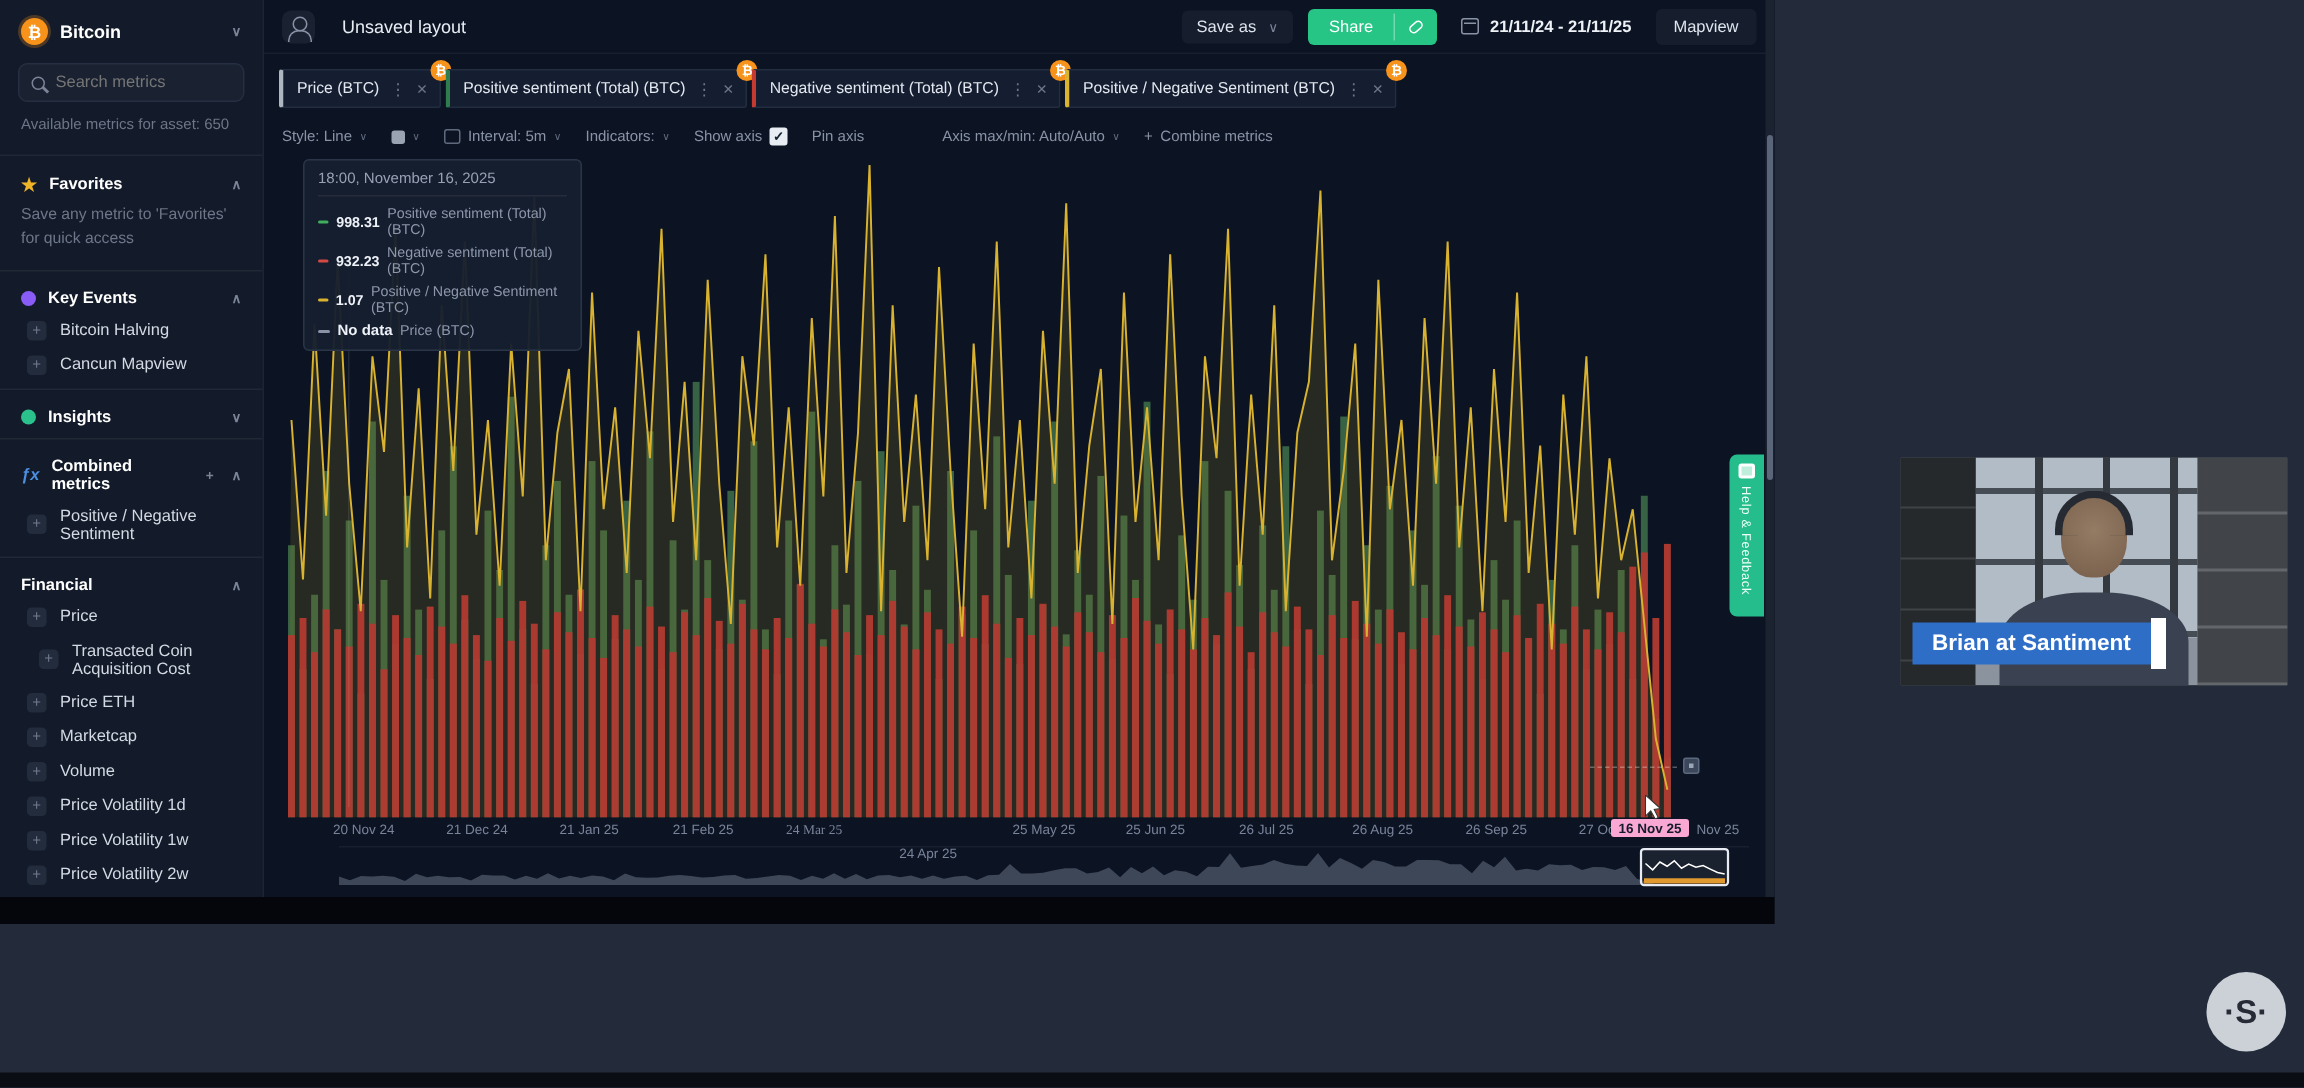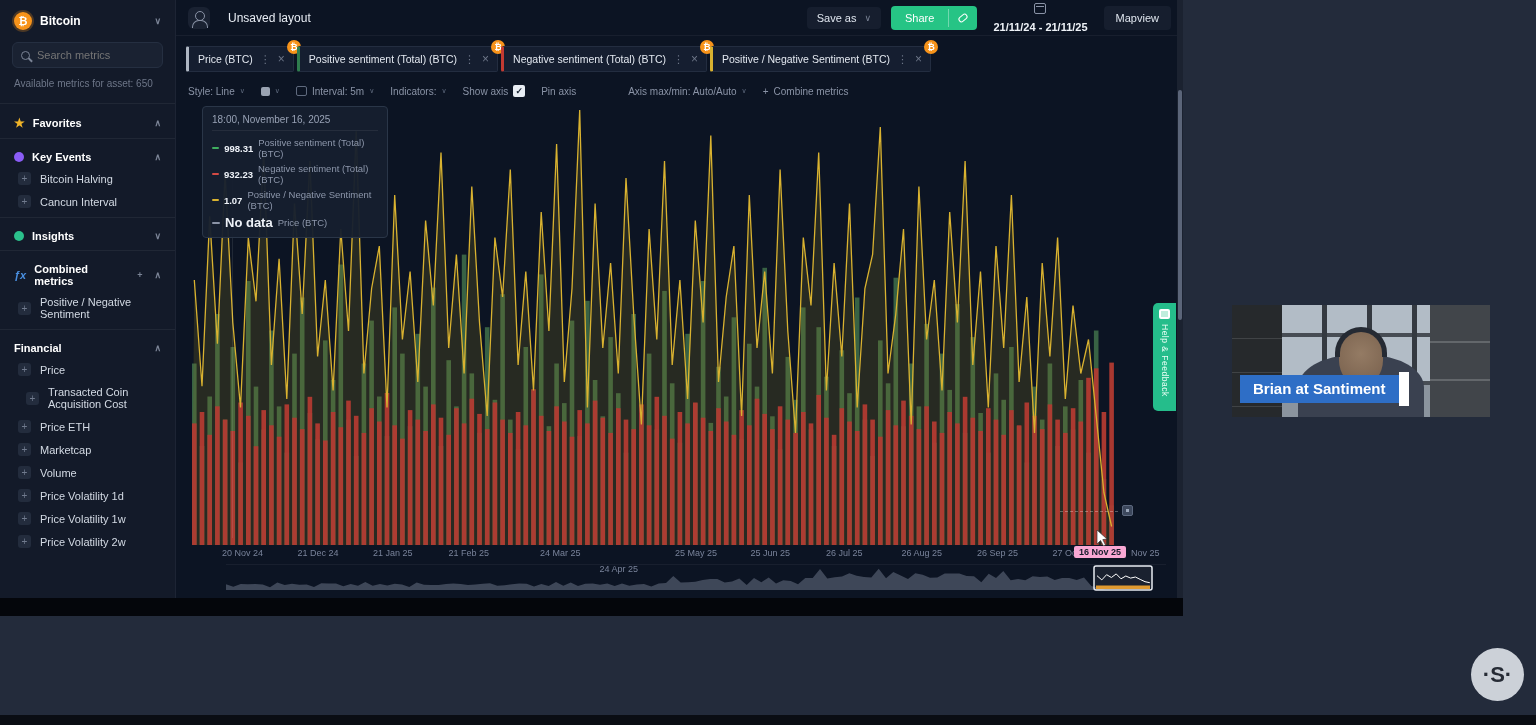--- a/index.html
+++ b/index.html
@@ -52,21 +52,21 @@
                      border-radius:7px 7px 0 0; border:1.3px solid #8a93a6; border-bottom:none; }
   .layout-name { color:#e8edf4; font-size:12px; margin-left:6px; }
   .hdr-right { margin-left:auto; display:flex; align-items:center; gap:10px; }
   .saveas-btn { display:flex; align-items:center; gap:8px; background:#161e2e; border-radius:4px;
                 color:#dfe5ee; font-size:11px; padding:5px 10px; cursor:pointer; }
   .share-btn { display:flex; align-items:center; background:#26c485; border-radius:4px; overflow:hidden;
                color:#fff; font-size:11px; font-weight:normal; cursor:pointer; }
   .share-main { padding:6px 14px; }
   .share-link { padding:6px 9px; border-left:1px solid rgba(255,255,255,.35); display:flex; align-items:center; }
   .link-glyph { width:10px; height:6px; border:1.5px solid #fff; border-radius:4px; transform:rotate(-40deg); }
-  .date-chip { display:flex; align-items:center; gap:7px; color:#eef2f7; font-size:11px; font-weight:bold; padding:0 6px; cursor:pointer;flex-direction:column; }
+  .date-chip { display:flex; align-items:center; gap:7px; color:#eef2f7; font-size:11px; font-weight:bold; padding:0 6px; cursor:pointer; }
   .cal-ic { width:12px; height:11px; border:1.3px solid #8a93a6; border-radius:2px; position:relative; }
   .cal-ic:before { content:""; position:absolute; left:1px; right:1px; top:2px; height:1.2px; background:#8a93a6; }
   .mapview-btn { background:#161e2e; border-radius:4px; color:#dfe5ee; font-size:11px; padding:6px 12px; cursor:pointer; }
 
   
   .tabs-row { display:flex; gap:3px; padding:10px 0 0 10px; height:40px; }
   .m-tab { position:relative; display:flex; align-items:center; gap:7px; background:#151e30;
            border:1px solid #232d40; border-left:3px solid #888; border-radius:2px;
            padding:0 8px 0 9px; height:26px; color:#e3e8f0; font-size:10.5px; cursor:pointer; }
   .tab-dots { color:#6d7688; font-size:11px; cursor:pointer; }
@@ -111,21 +111,21 @@
   .help-ic { width:11px; height:10px; background:#fff; border-radius:2px; position:relative; }
   .help-ic:after { content:""; position:absolute; inset:2px; background:#bfeedd; }
   .help-text { writing-mode:vertical-rl; color:#eafff6; font-size:8.5px; letter-spacing:.5px; }
   .app-scrollbar { position:absolute; left:1177px; top:0; width:6px; height:598px; background:#1b2230; }
   .app-scrollbar .thumb { position:absolute; left:1px; top:90px; width:4px; height:230px;
                           background:#5b6579; border-radius:2px; }
 
   
   .video { position:absolute; left:1232px; width:258px; overflow:hidden; background:#111; }
   .video1 { top:110px; height:153px; }
-  .video2 { top:305px; height:112px; }
+  .video2 { top:305px; height:152px;margin-left:35px; }
   .v-scene { position:absolute; inset:0; }
   .v1-bg { position:absolute; inset:0; background:linear-gradient(140deg,#ded9d0 0%,#d6d1c8 55%,#c6c2ba 100%); }
   .v1-mic { position:absolute; right:-42px; top:-46px; width:170px; height:96px; background:#1d1f22;
             transform:rotate(33deg); border-radius:10px; }
   .v1-body { position:absolute; left:27%; bottom:-16px; width:52%; height:62px; background:#30333a;
              border-radius:46% 46% 0 0; }
   .v1-head { position:absolute; left:41%; top:14px; width:62px; height:78px;
              background:radial-gradient(circle at 48% 40%, #cba48c 0%, #b78f77 75%);
              border-radius:48% 48% 44% 44%; }
   .v1-glasses { position:absolute; left:44.5%; top:42px; width:48px; height:11px;
@@ -177,34 +177,35 @@
         <input placeholder="Search metrics" style="">
       </div>
       <div class="metrics-note">Available metrics for asset: 650</div>
       <div class="s-divider"></div>
 
       <div class="s-section">
         <span class="star-ic">★</span>
         <span>Favorites</span>
         <span class="chevron">∧</span>
       </div>
+      <div class="hint">Save any metric to 'Favorites' for quick access</div>
       <div class="s-divider"></div>
 
       <div class="s-section">
         <span class="dot-ic" style="background:#8a5cf6"></span>
         <span>Key Events</span>
         <span class="chevron">∧</span>
       </div>
       <div class="s-item">
         <span class="plus-chip">+</span>
         <span>Bitcoin Halving</span>
       </div>
       <div class="s-item">
         <span class="plus-chip">+</span>
-        <span>Cancun Interval</span>
+        <span>Cancun Mapview</span>
       </div>
       <div class="s-divider"></div>
 
       <div class="s-section">
         <span class="dot-ic" style="background:#2bc18c"></span>
         <span>Insights</span>
         <span class="chevron">∨</span>
       </div>
       <div class="s-divider"></div>
 
@@ -608,31 +609,31 @@
             <b style="color:#eef2f8;font-size:9.5px">932.23</b>
             <span style="color:#8d97ab;font-size:9.5px">Negative sentiment (Total) (BTC)</span>
           </div>
           <div style="display:flex;align-items:center;gap:5px;padding-top:4px">
             <span style="width: 8px; height: 2px; border-radius: 1px; background: rgb(217, 178, 48);"></span>
             <b style="color:#eef2f8;font-size:9.5px">1.07</b>
             <span style="color:#8d97ab;font-size:9.5px">Positive / Negative Sentiment (BTC)</span>
           </div>
           <div style="display:flex;align-items:center;gap:5px;padding-top:4px">
             <span style="width: 8px; height: 2px; border-radius: 1px; background: rgb(138, 147, 166);"></span>
-            <b style="color:#eef2f8;font-size:13px">No data</b>
+            <b style="color:#eef2f8;font-size:10px">No data</b>
             <span style="color:#8d97ab;font-size:9.5px">Price (BTC)</span>
           </div>
         </div>
 
         <div class="x-axis" id="x-axis">
             <span style="left: 30px;">20 Nov 24</span>
             <span style="left: 105.5px;">21 Dec 24</span>
             <span style="left: 181px;">21 Jan 25</span>
             <span style="left: 256.5px;">21 Feb 25</span>
-            <span style="left: 348px;">24 Mar 25</span>
+            <span style="left: 332px; font-family: Liberation Serif, serif;">24 Mar 25</span>
             <span style="left: 407.5px; margin-top: 16px;">24 Apr 25</span>
             <span style="left: 483px;">25 May 25</span>
             <span style="left: 558.5px;">25 Jun 25</span>
             <span style="left: 634px;">26 Jul 25</span>
             <span style="left: 709.5px;">26 Aug 25</span>
             <span style="left: 785px;">26 Sep 25</span>
             <span style="left: 860.5px;">27 Oct 25</span>
           </div>
         <div class="x-highlight">16 Nov 25</div>
         <div class="x-tail">Nov 25</div>

